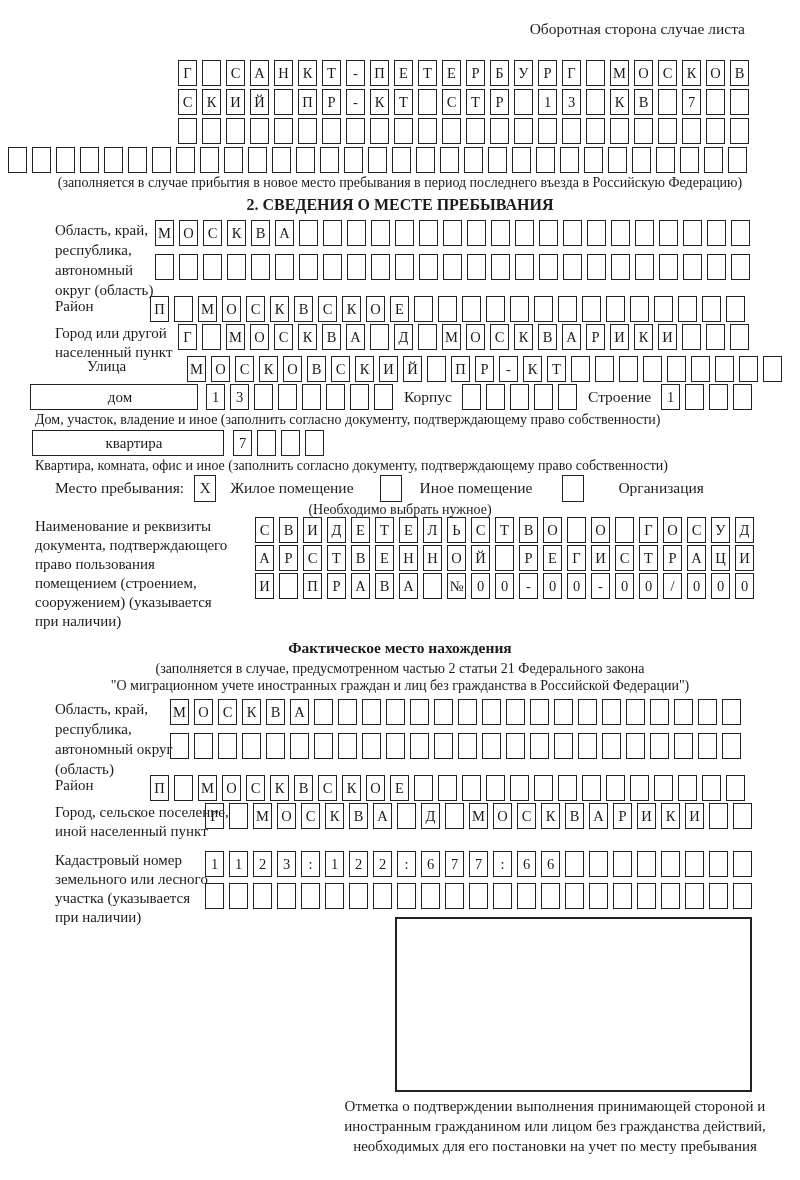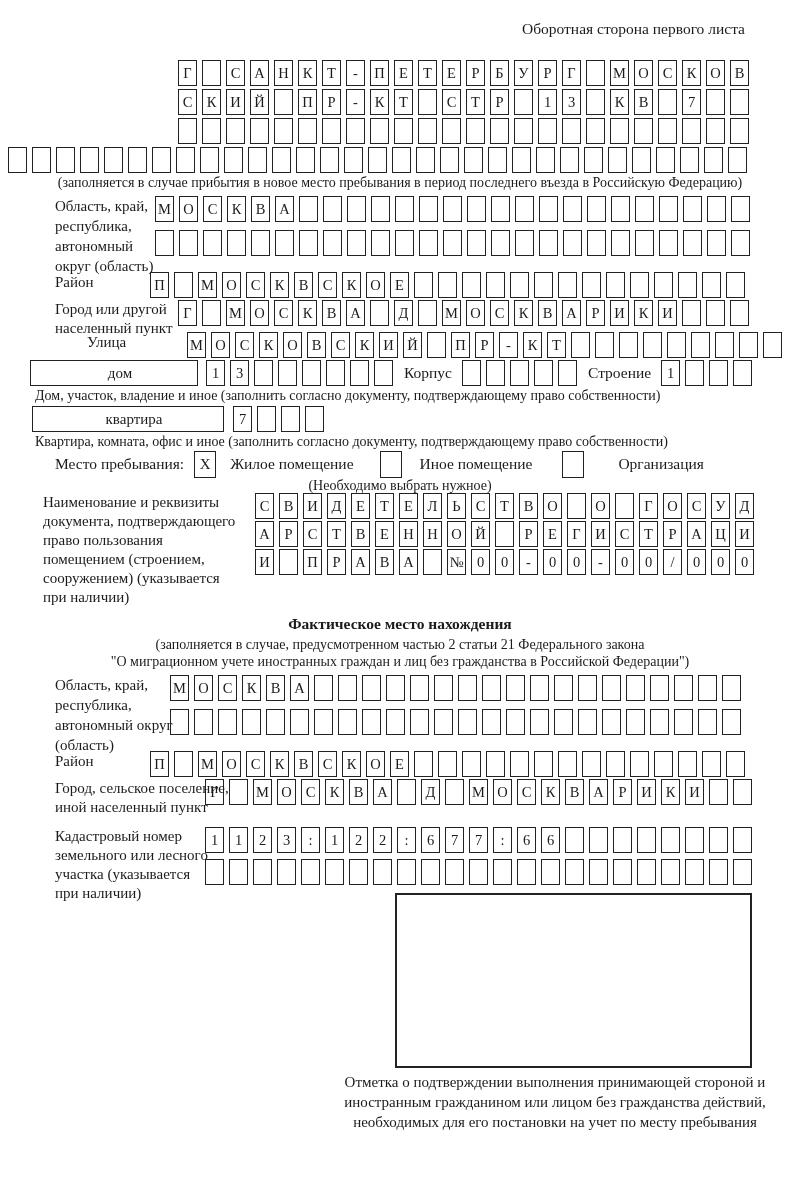--- a/index.html
+++ b/index.html
@@ -38,40 +38,40 @@
   .note-b{margin-top:2px;margin-left:35px;height:16px;}
   .apt-row{margin-top:2px;margin-left:32px;display:flex;}
   .stay-row{margin-top:0;margin-left:55px;height:28px;display:flex;align-items:center;font-size:15.5px;}
   .cbox{flex:none;width:22px;height:27px;box-sizing:border-box;border:1.5px solid #222;display:flex;align-items:center;justify-content:center;font-size:15px;}
   .stay-row .stay-lbl{margin-right:10px;}
   .opt1{margin:0 26px 0 14px;}
   .opt2{margin:0 30px 0 18px;}
   .opt3{margin-left:34px;}
   .note-c{height:15px;}
   .doc-block{margin-top:0;min-height:114px;}
-  .doc-block .lbl{left:43px;line-height:19px;width:215px;}
+  .doc-block .lbl{left:35px;line-height:19px;width:215px;}
   .doc-block .cellrow{margin-bottom:2px;}
   .fact-title{margin-top:8px;height:20px;text-align:center;font-weight:bold;font-size:15.5px;}
   .fact-note{margin-top:2px;height:15px;text-align:center;font-size:14px;line-height:15px;}
   .region2-block{margin-top:6px;min-height:74px;}
   .region2-block .gap{height:8px;}
   .city2-block{margin-top:2px;min-height:40px;}
   .city2-block .lbl{line-height:19px;}
   .cad-block{margin-top:8px;min-height:58px;}
   .cad-block .lbl{line-height:19px;}
   .cad-block .gap{height:6px;}
   .stamp-box{margin-top:8px;margin-left:395px;width:357px;height:175px;box-sizing:border-box;border:2px solid #222;}
   .stamp-caption{margin-top:4px;margin-left:330px;width:450px;text-align:center;font-size:15px;line-height:20px;}
 </style>
 </head>
 <body>
 
 <div>
 
-  <div class="header-note">Оборотная сторона первого листа</div>
+  <div class="header-note">Оборотная сторона случае листа</div>
 
   <div class="frow addr-block">
     <div class="rows-3 ml178">
       <div class="cellrow">
           <div class="cell">Г</div>
           <div class="cell"></div>
           <div class="cell">С</div>
           <div class="cell">А</div>
           <div class="cell">Н</div>
           <div class="cell">К</div>
@@ -176,20 +176,21 @@
       <div class="cell"></div>
       <div class="cell"></div>
       <div class="cell"></div>
       <div class="cell"></div>
       <div class="cell"></div>
       <div class="cell"></div>
       <div class="cell"></div>
     </div>
   <div class="note center note-a">(заполняется в случае прибытия в новое место пребывания в период последнего въезда в Российскую Федерацию)</div>
 
+  <div class="sec-title">2. СВЕДЕНИЯ О МЕСТЕ ПРЕБЫВАНИЯ</div>
 
   <div class="frow region-block">
     <div class="lbl">Область, край,
 республика,
 автономный
 округ (область)</div>
     <div class="ml155">
       <div class="cellrow">
           <div class="cell">М</div>
           <div class="cell">О</div>

